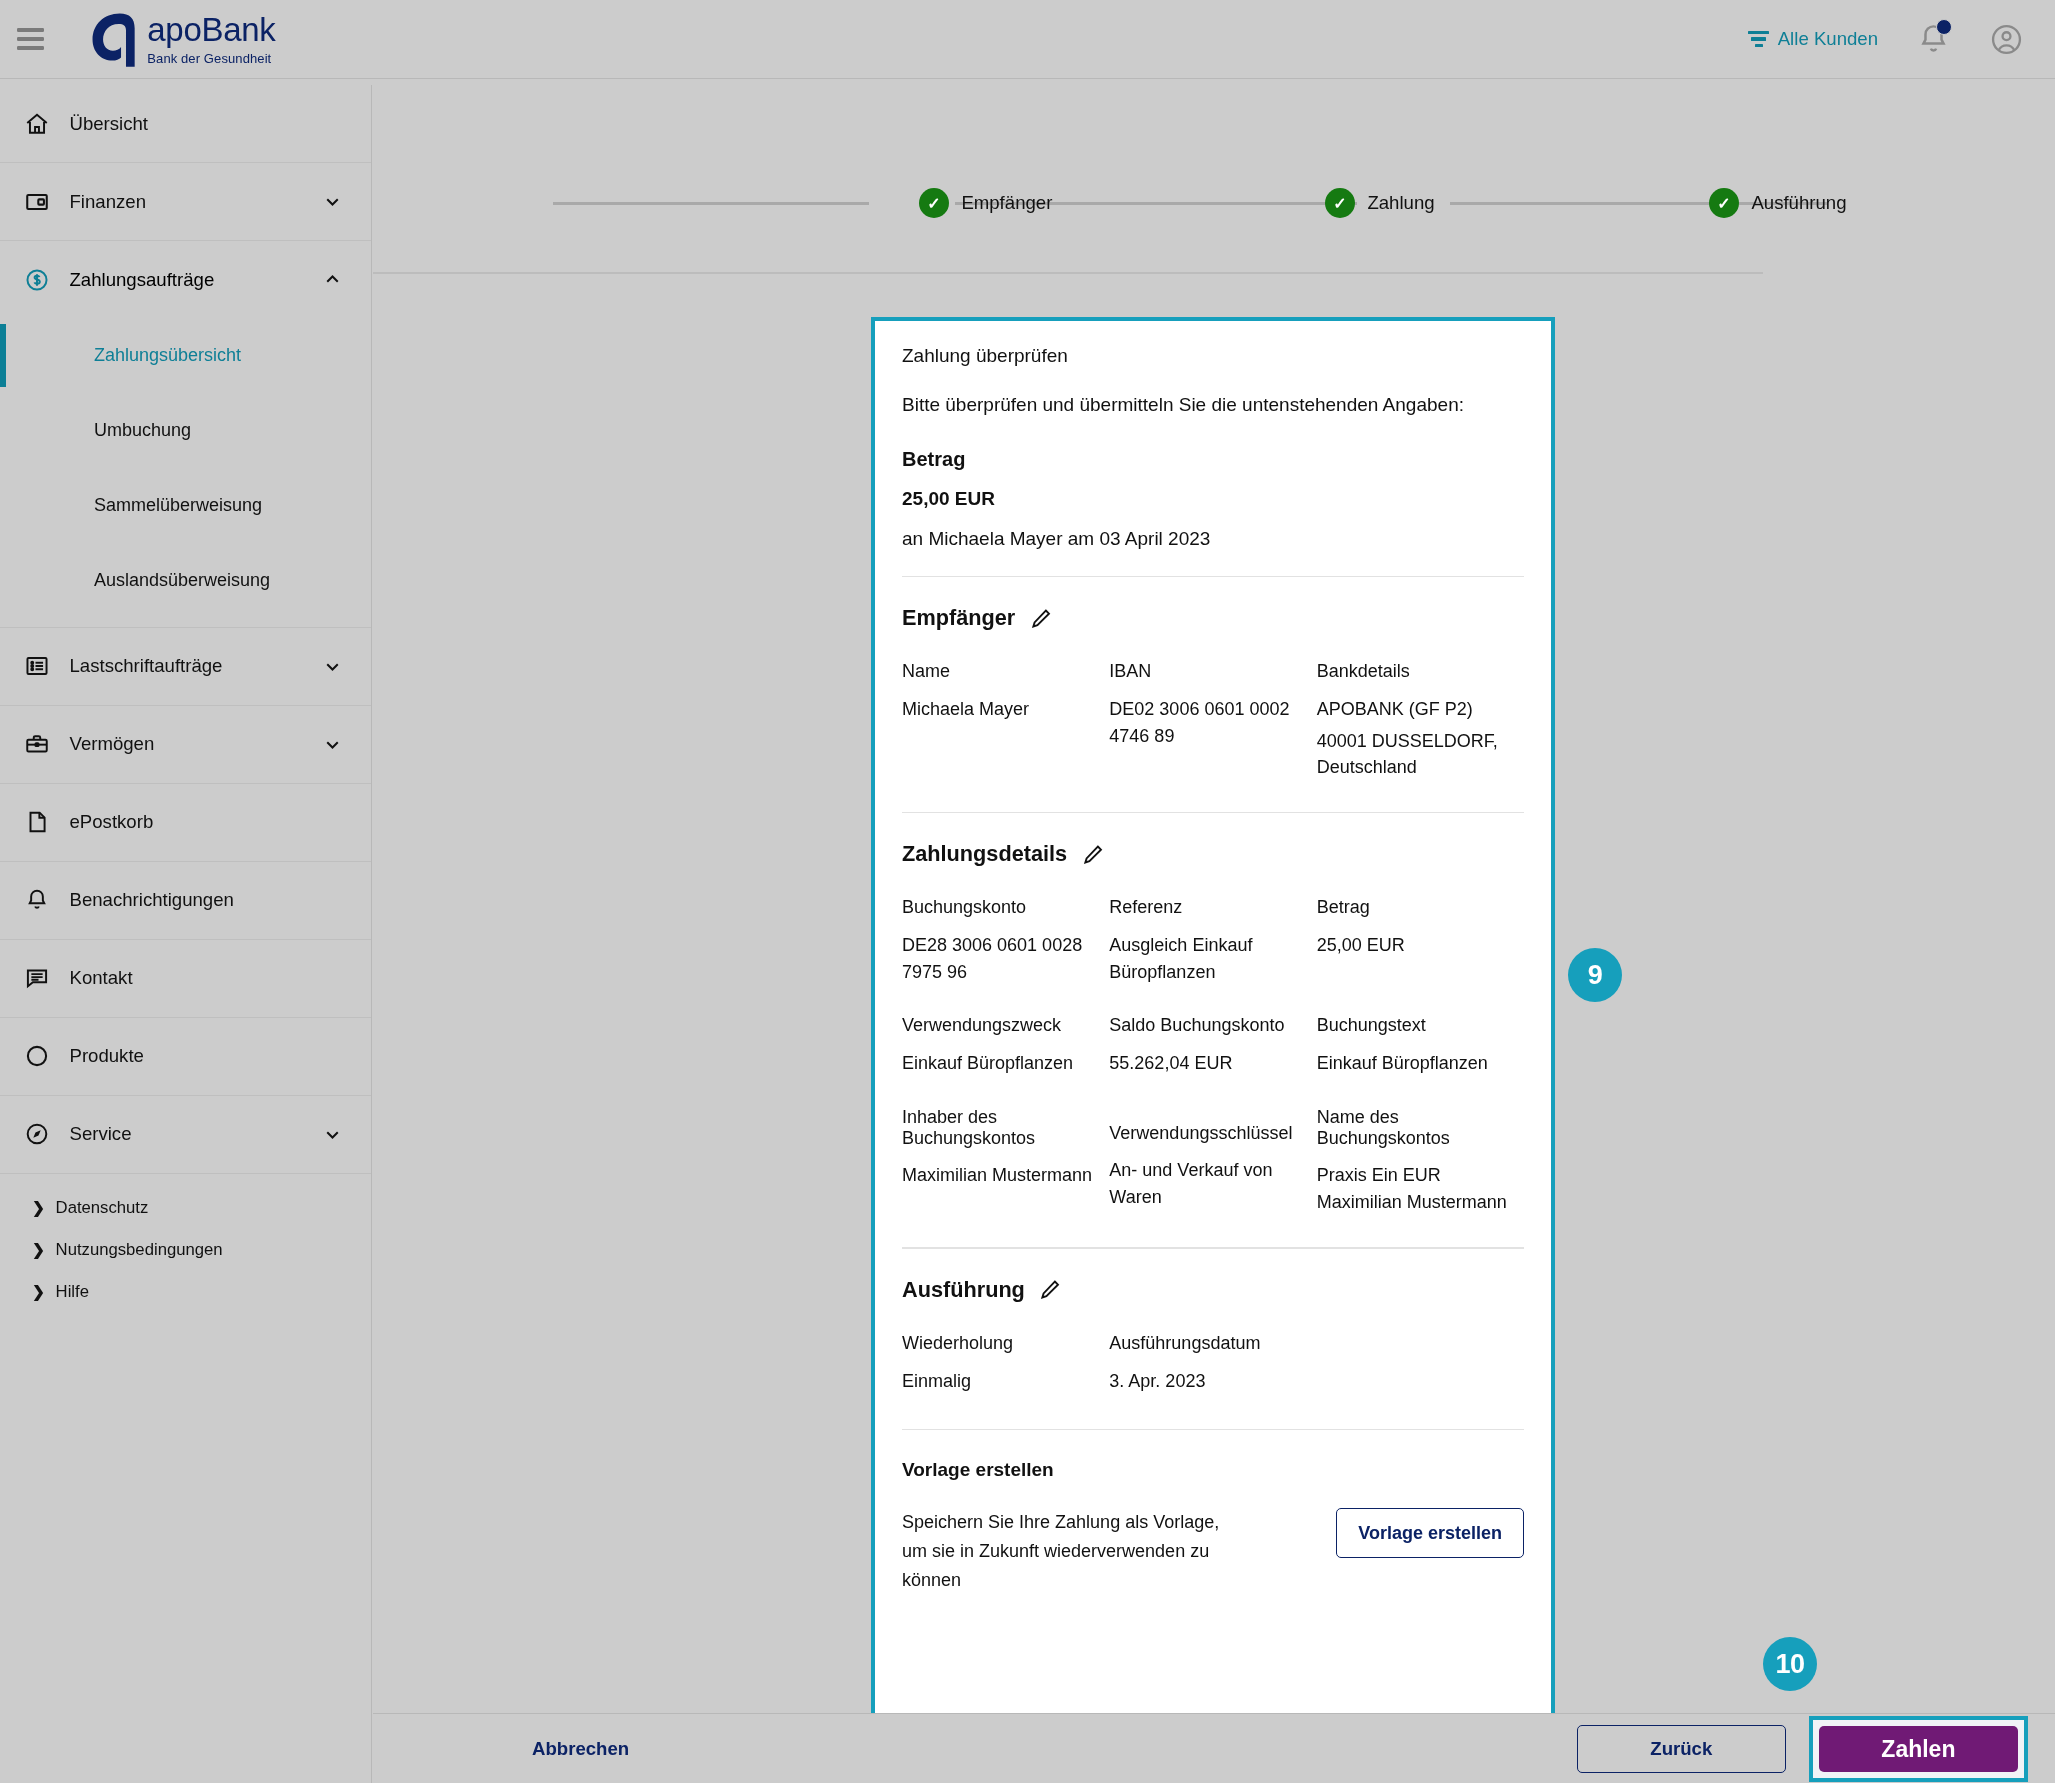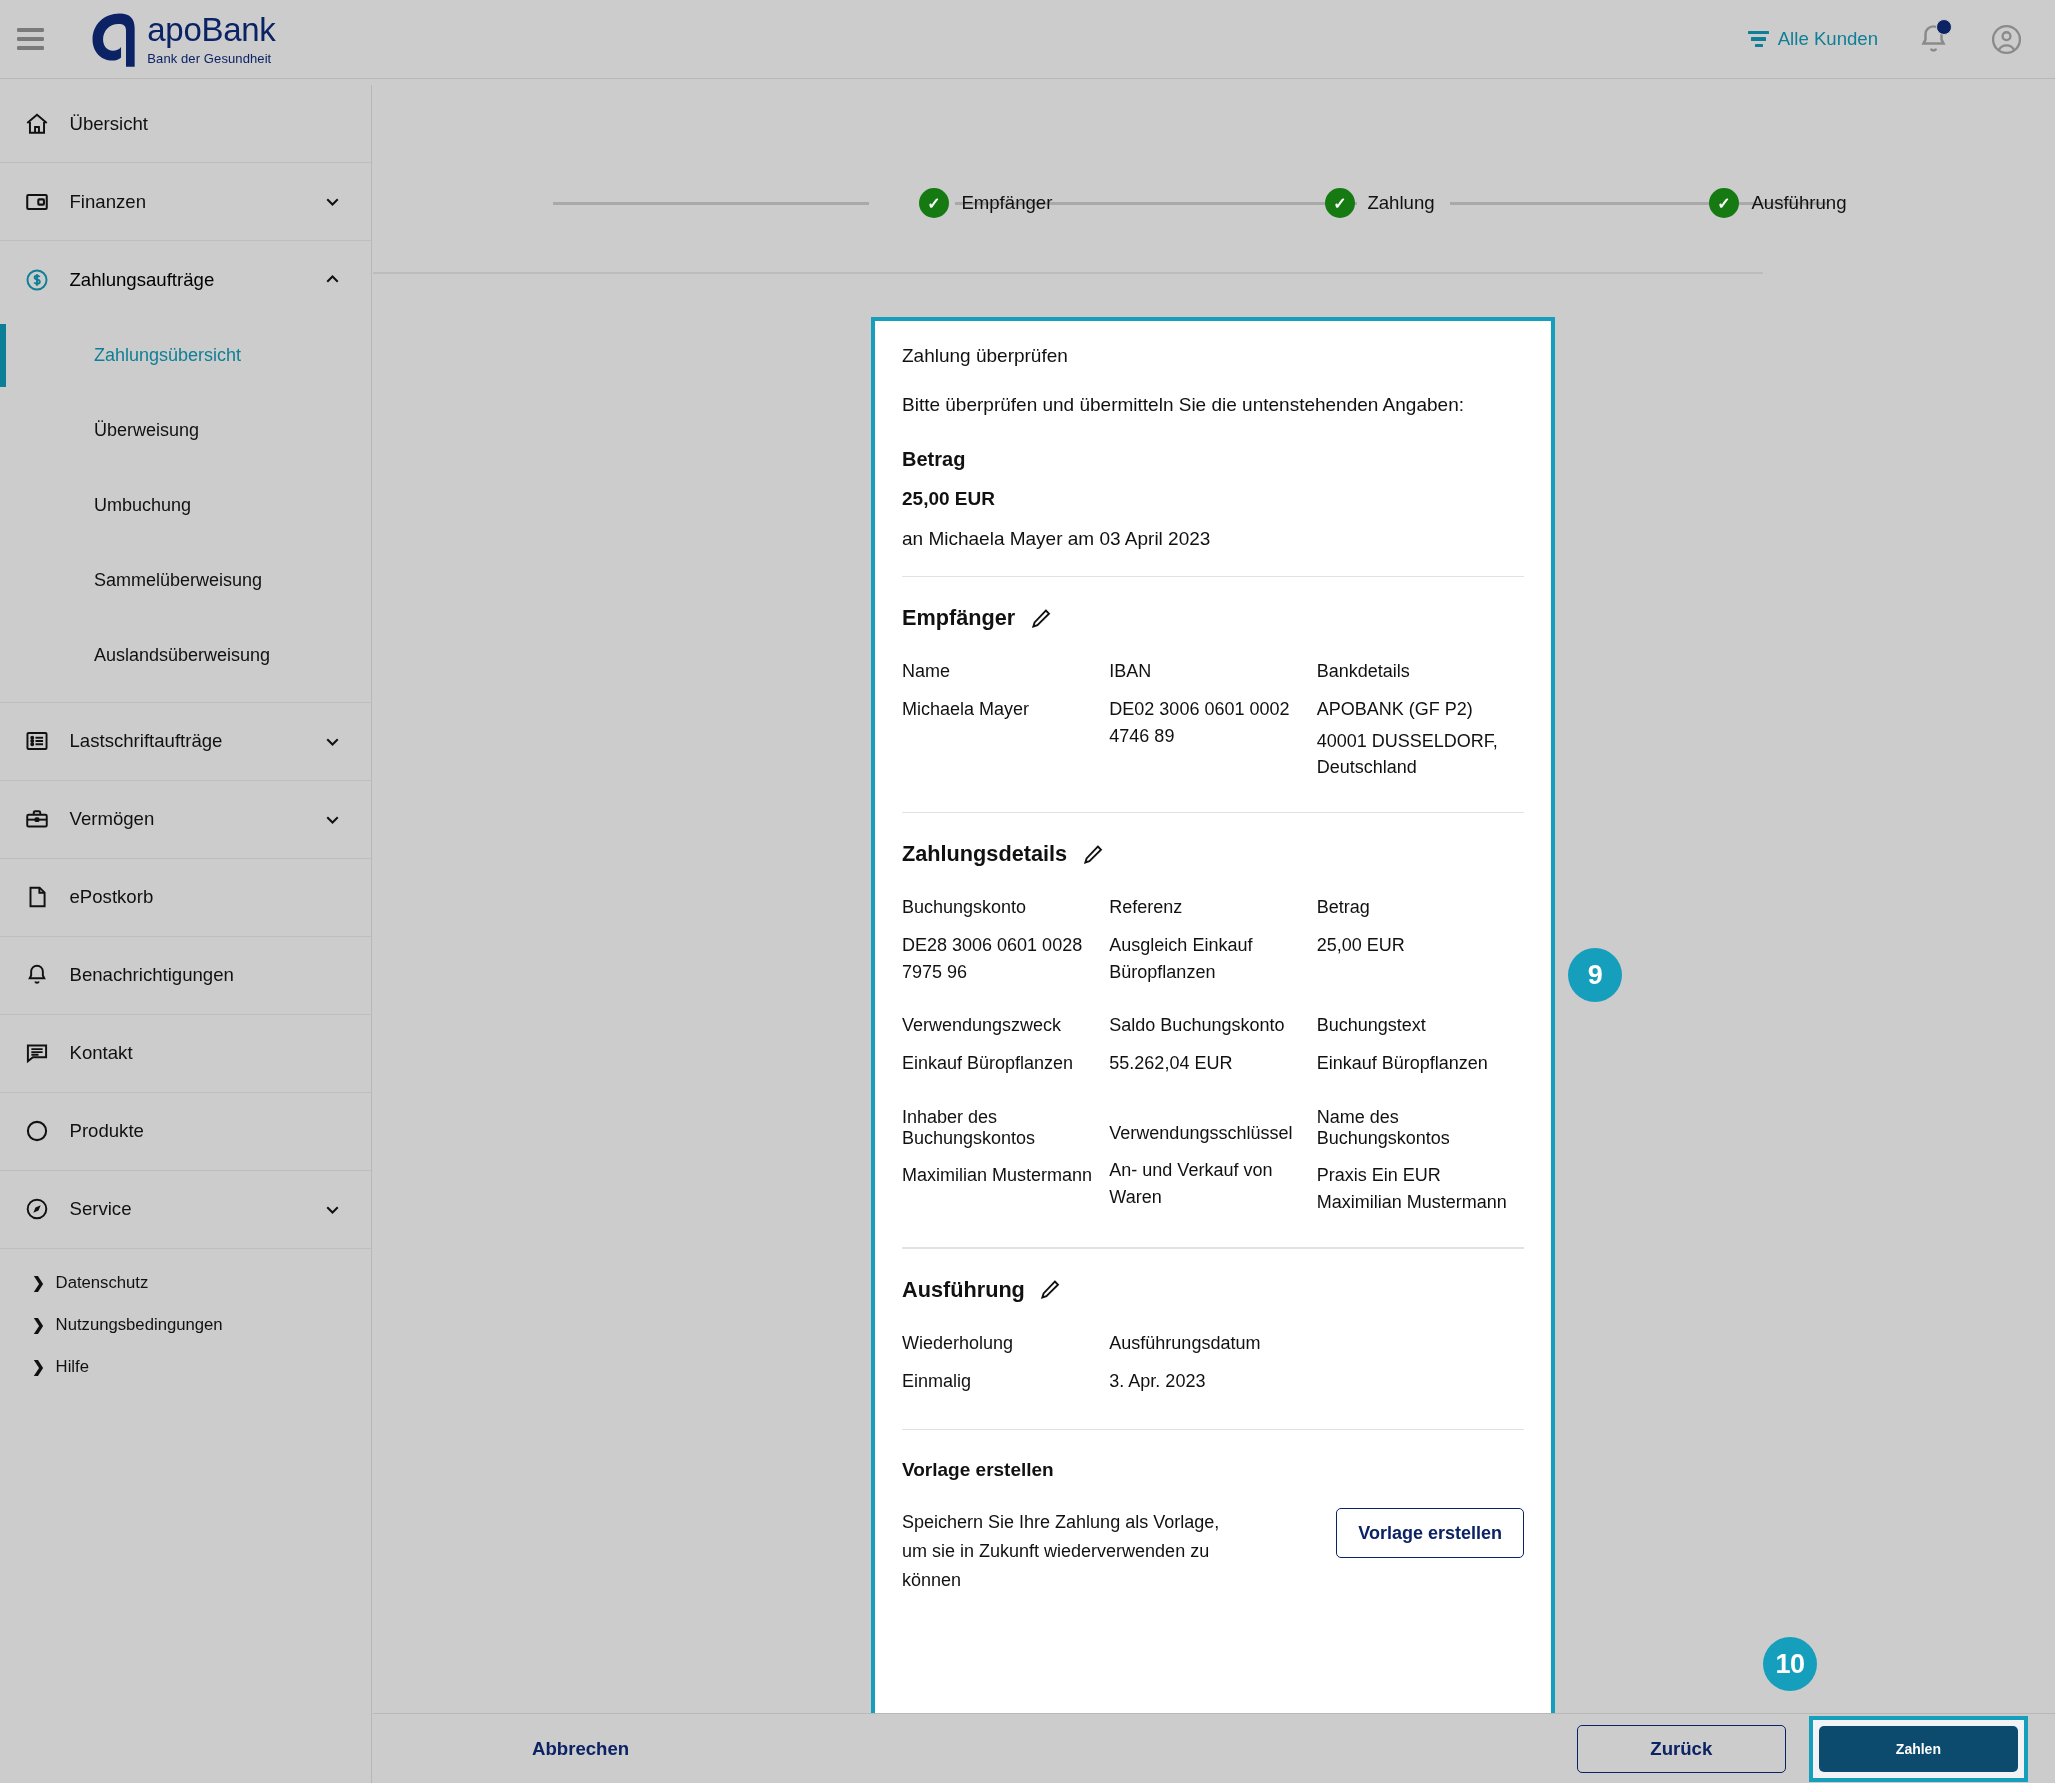--- a/index.html
+++ b/index.html
@@ -139,22 +139,22 @@
   .footer-right { margin-left:auto; display:flex; align-items:center; gap:0; padding-right:28.5px; }
   .btn-back {
     border:1.9px solid #0b2265; color:#0b2265; background:#cccccc; border-radius:5px;
     font-size:18.6px; font-weight:bold; width:209px; height:48px; cursor:pointer;
     font-family:"Liberation Sans", sans-serif;
   }
   .pay-focus {
     margin-left:23.5px; border:4.3px solid #169fbc; background:#f1f3f7; padding:5.6px;
   }
   .btn-pay {
-    background:#0c4a6e; color:#ffffff; border:none; border-radius:5px;
-    font-size:14px; font-weight:bold; width:199px; height:46px; cursor:pointer;
+    background:#701a75; color:#ffffff; border:none; border-radius:5px;
+    font-size:23px; font-weight:bold; width:199px; height:46px; cursor:pointer;
     font-family:"Liberation Sans", sans-serif;
   }
 </style>
 </head>
 <body>
 
 <div id="app">
 
   <div class="topbar">
     <div class="hamburger">
@@ -248,23 +248,20 @@
         <span class="chev">
           <svg width="21" height="21" viewBox="0 0 24 24" fill="none" stroke="#111" stroke-width="2.3">
             <path d="M6 14.5l6-6 6 6"></path>
           </svg>
         </span>
       </div>
 
       <div class="sub-list">
         <div class="sub-row active">
           <span>Zahlungsübersicht</span>
-        </div>
-        <div class="sub-row">
-          <span>Überweisung</span>
         </div>
         <div class="sub-row">
           <span>Umbuchung</span>
         </div>
         <div class="sub-row">
           <span>Sammelüberweisung</span>
         </div>
         <div class="sub-row">
           <span>Auslandsüberweisung</span>
         </div>

